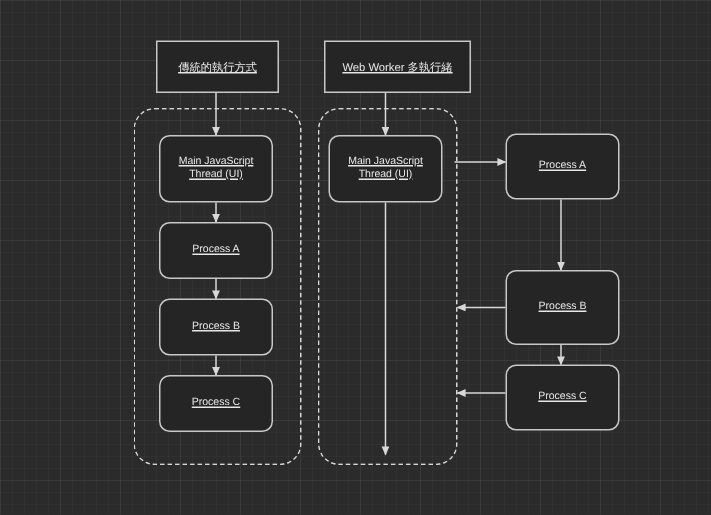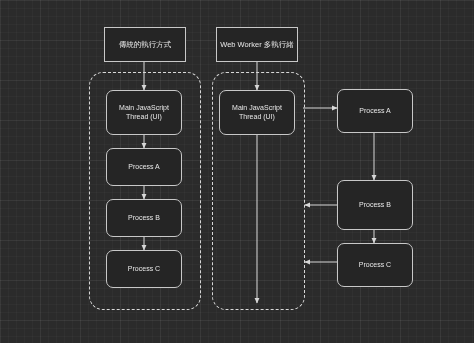--- a/index.html
+++ b/index.html
@@ -55,20 +55,21 @@
     font-size: 7px;
   }
   .thread-node {
     border-radius: 7px;
     font-size: 7px;
   }
   .node-label {
     display: block;
     padding: 0 3px;
     white-space: pre-line;
+    text-decoration: underline;
   }
   .group-box {
     position: absolute;
     box-sizing: border-box;
     border: 1px dashed #d8d8d8;
     border-radius: 14px;
     background: transparent;
     z-index: 1;
   }
 </style>
@@ -101,21 +102,21 @@
   </svg>
 
   <div class="group-box" style="left:89px; top:72px; width:112px; height:238px;"></div>
 
   <div class="group-box" style="left:212px; top:72px; width:93px; height:238px;"></div>
 
   <div class="node header-node" style="left:104px; top:27px; width:82px; height:35px;">
     <span class="node-label">傳統的執行方式</span>
   </div>
 
-  <div class="node header-node" style="left:216px; top:27px; width:82px; height:35px;">
+  <div class="node header-node" style="left:216px; top:27px; width:98px; height:35px;">
     <span class="node-label">Web Worker 多執行緒</span>
   </div>
 
   <div class="node thread-node" style="left:106px; top:90px; width:76px; height:45px;">
     <span class="node-label">Main JavaScript
 Thread (UI)</span>
   </div>
 
   <div class="node proc-node" style="left:106px; top:148px; width:76px; height:38px;">
     <span class="node-label">Process A</span>

